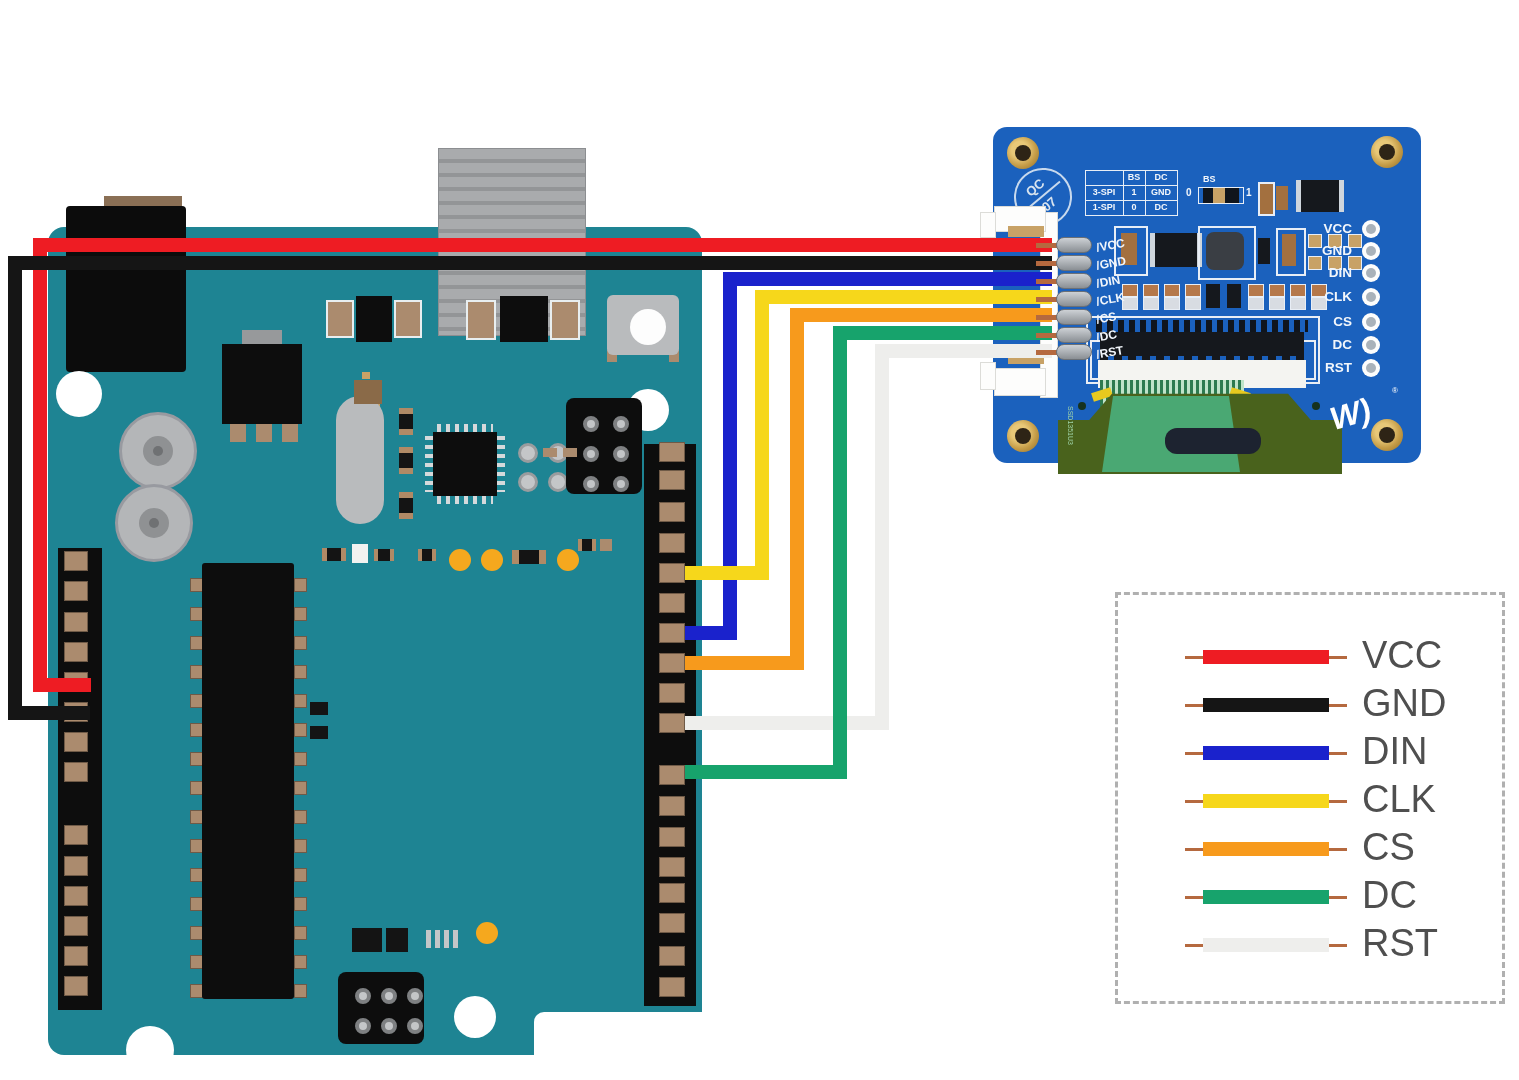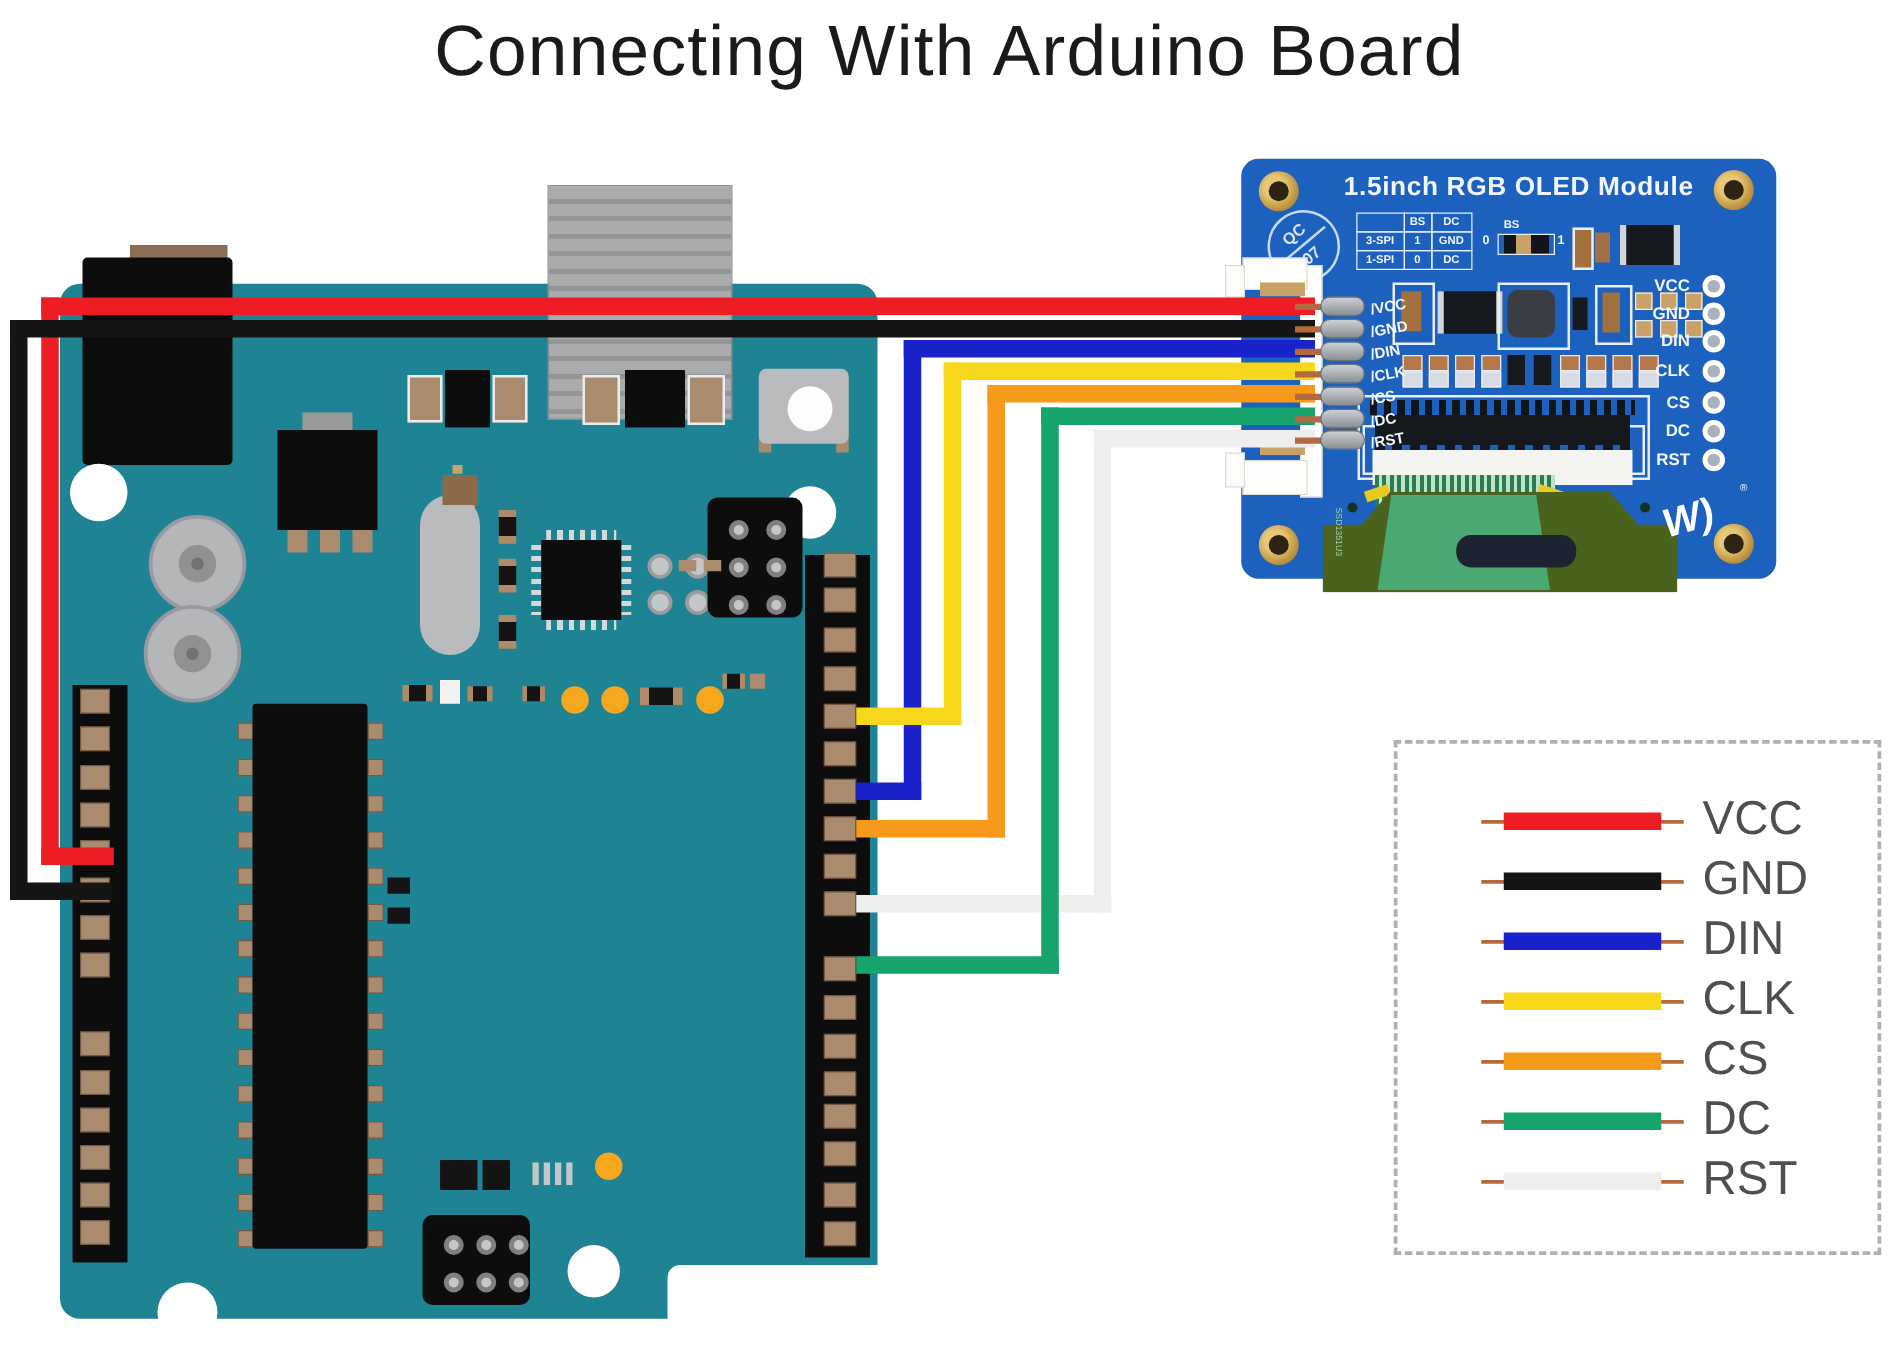--- a/index.html
+++ b/index.html
@@ -38,21 +38,20 @@
   .conn{position:absolute;background:#fdfdfc;border:1px solid #dcdcd8;box-sizing:border-box;}
   
   #legend{position:absolute;left:1115px;top:592px;width:390px;height:412px;
     border:3px dashed #b0b0b0;box-sizing:border-box;z-index:1;}
   .leg-label{position:absolute;color:#4f4f4f;font-size:38px;font-weight:500;}
 </style>
 </head>
 <body>
 
 <div id="stage">
-  <div id="page-title">Connecting With Arduino Board</div>
 
   <div id="board"></div>
   <div id="board-parts" class="abs">
       <div style="position: absolute; left: 534px; top: 1012px; width: 170px; height: 46px; background: rgb(255, 255, 255); border-top-left-radius: 10px; z-index: 2;"></div>
       <div style="position: absolute; left: 104px; top: 196px; width: 78px; height: 12px; background: rgb(138, 111, 85); z-index: 2;"></div>
       <div style="position: absolute; left: 66px; top: 206px; width: 120px; height: 166px; background: rgb(12, 12, 12); border-radius: 4px; z-index: 2;"></div>
       <div style="position: absolute; left: 438px; top: 148px; width: 148px; height: 188px; z-index: 2; border: 1px solid rgb(140, 142, 145); box-sizing: border-box; background: repeating-linear-gradient(rgb(169, 171, 173) 0px, rgb(169, 171, 173) 10px, rgb(147, 149, 151) 10px, rgb(147, 149, 151) 14px);"></div>
       <div class="pad" style="position: absolute; left: 466px; top: 300px; width: 30px; height: 40px; z-index: 3; border: 2px solid rgb(232, 238, 240);"></div>
       <div style="position: absolute; left: 500px; top: 296px; width: 48px; height: 46px; background: rgb(13, 13, 13); z-index: 3;"></div>
       <div class="pad" style="position: absolute; left: 550px; top: 300px; width: 30px; height: 40px; z-index: 3; border: 2px solid rgb(232, 238, 240);"></div>
@@ -220,21 +219,20 @@
       <div class="pinlab" style="position: absolute; left: 518px; top: 882px; width: 120px; height: 22px; text-align: right;">~D3</div>
       <div class="pad" style="position: absolute; left: 659px; top: 913px; width: 26px; height: 20px; z-index: 3;"></div>
       <div class="pinlab" style="position: absolute; left: 518px; top: 912px; width: 120px; height: 22px; text-align: right;">D2</div>
       <div class="pad" style="position: absolute; left: 659px; top: 946px; width: 26px; height: 20px; z-index: 3;"></div>
       <div class="pinlab" style="position: absolute; left: 518px; top: 945px; width: 120px; height: 22px; text-align: right;">D1 / TX</div>
       <div class="pad" style="position: absolute; left: 659px; top: 977px; width: 26px; height: 20px; z-index: 3;"></div>
       <div class="pinlab" style="position: absolute; left: 518px; top: 976px; width: 120px; height: 22px; text-align: right;">D0 / RX</div>
     </div>
 
   <div id="module"></div>
-  <div id="module-title" class="mwhite" style="left:1060px;top:138px;width:310px;text-align:center;font-size:21px;letter-spacing:.5px;z-index:3;">1.5inch RGB OLED Module</div>
   <div id="bs-table">
       <div></div>
       <div>BS</div>
       <div>DC</div>
       <div>3-SPI</div>
       <div>1</div>
       <div>GND</div>
       <div>1-SPI</div>
       <div>0</div>
       <div>DC</div>

